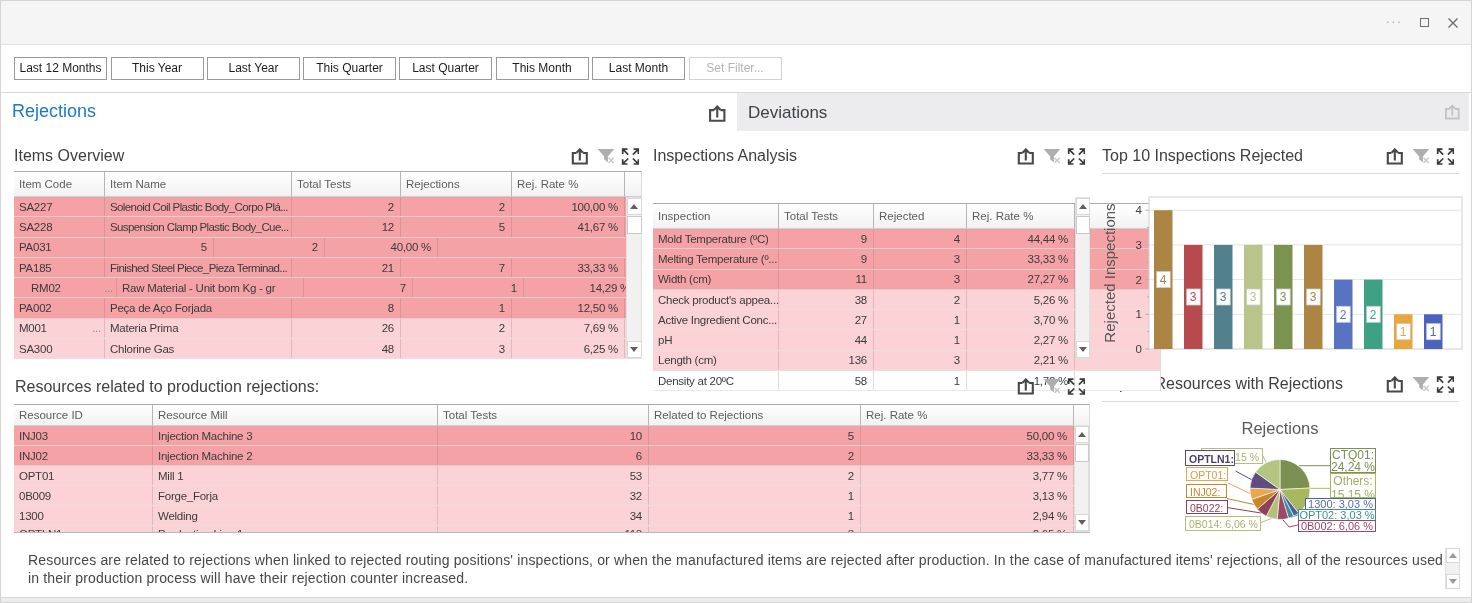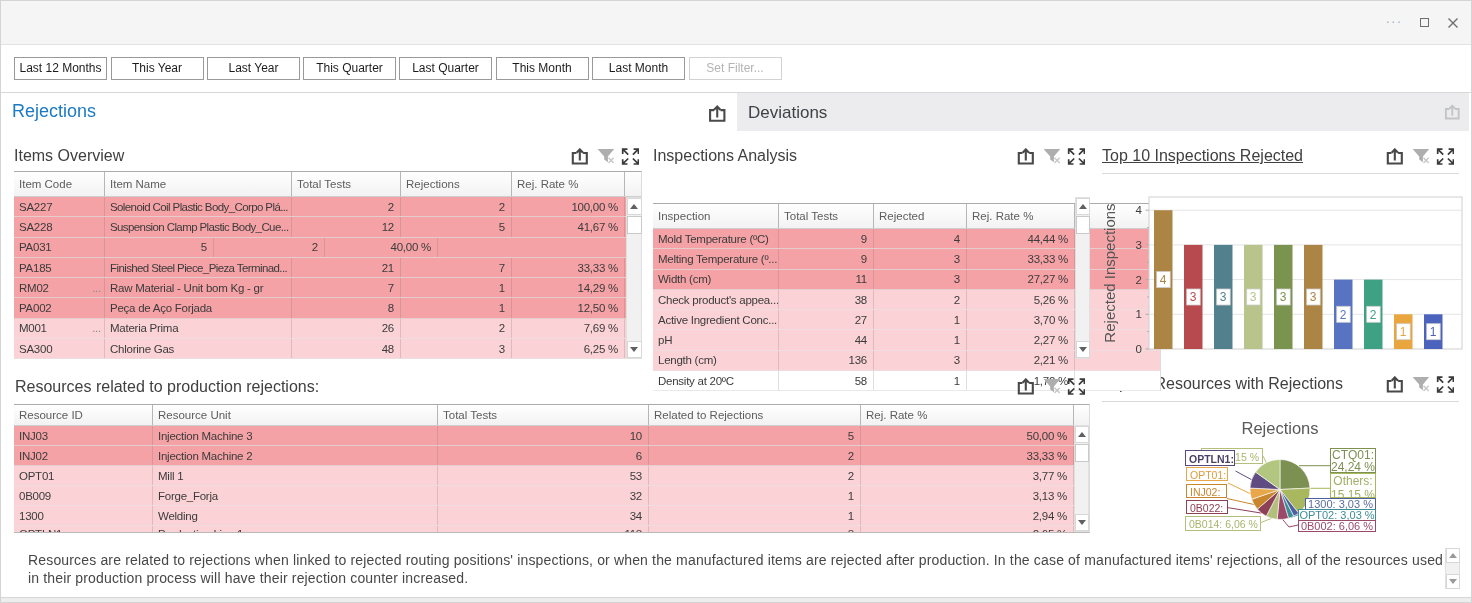--- a/index.html
+++ b/index.html
@@ -62,21 +62,21 @@
   <div class="btn" style="left:591px;">Last Month</div>
   <div class="btn dis" style="left:687.5px;">Set Filter...</div>
   <div id="toolline"></div>
 
   <div id="tabgray"></div>
   <div class="abs blue" style="left:11px;top:100px;font-size:18px;">Rejections</div>
   <div class="abs" style="left:747px;top:102px;font-size:17px;color:#3e4247;">Deviations</div>
 
   <div class="ptitle" style="left:13px;top:146px;">Items Overview</div>
   <div class="ptitle" style="left:652px;top:146px;">Inspections Analysis</div>
-  <div class="ptitle" style="left:1101px;top:146px;text-decoration:underline;">Top 10 Inspections Rejected</div>
+  <div class="ptitle" style="left:1101px;top:146px;">Top 10 Inspections Rejected</div>
   <div class="ptitle" style="left:14px;top:377px;">Resources related to production rejections:</div>
   <div class="ptitle" style="left:1101px;top:374px;">Top 10 Resources with Rejections</div>
   <div class="rule" style="left:1101px;top:172px;width:357px;"></div>
   <div class="rule" style="left:1101px;top:400px;width:357px;"></div>
 
   <svg class="abs" style="left:707px;top:104px;" width="19" height="17" viewBox="0 0 19 17">
     <path d="M6 5.1 H2.1 V15.7 H16.4 V5.1 H12.5" fill="none" stroke="#4a4a4a" stroke-width="2.1"></path>
     <path d="M9.25 12.6 V2.2 M5.9 4.9 L9.25 1.5 L12.6 4.9" fill="none" stroke="#4a4a4a" stroke-width="2.1"></path>
   </svg>
 
@@ -114,21 +114,21 @@
         <div class="num" style="width:111px;">2</div>
         <div class="num" style="width:113px;">40,00 %</div>
       </div>
     <div class="trow dark" style="height:20.3px;">
         <div style="width:91px;">PA185</div>
         <div style="width:187px;" class="sq">Finished Steel Piece_Pieza Terminad...</div>
         <div class="num" style="width:109px;">21</div>
         <div class="num" style="width:111px;">7</div>
         <div class="num" style="width:113px;">33,33 %</div>
       </div>
-    <div class="trow dark" style="height:20.3px;">
+    <div class="trow dark" style="height:20.3px;padding-left:12px;">
         <div style="width:91px;">
           <span style="flex:1;">RM02</span>
           <span style="color:#8a8a8a;padding-right:3px;">...</span>
         </div>
         <div style="width:187px;">Raw Material - Unit bom Kg - gr</div>
         <div class="num" style="width:109px;">7</div>
         <div class="num" style="width:111px;">1</div>
         <div class="num" style="width:113px;">14,29 %</div>
       </div>
     <div class="trow dark" style="height:20.3px;">
@@ -227,21 +227,21 @@
       <div class="tri-up"></div>
     </div>
   <div class="thumb" style="left:1074.5px;top:215px;width:14px;height:18px;"></div>
   <div class="sbtn" style="left:1074.5px;top:340px;width:14px;height:17px;">
       <div class="tri-dn"></div>
     </div>
 
   <div class="tbl" style="left:13px;top:403px;width:1076px;height:129px;overflow:hidden;border-right:1px solid #dcdcdc;border-bottom:1px solid #b9b9b9;">
     <div class="thead" style="height:21px;">
       <div style="width:139px;padding-top:4px;">Resource ID</div>
-        <div style="width:285px;padding-top:4px;">Resource Unit</div>
+        <div style="width:285px;padding-top:4px;">Resource Mill</div>
         <div style="width:211px;padding-top:4px;">Total Tests</div>
         <div style="width:212px;padding-top:4px;">Related to Rejections</div>
         <div style="width:213px;padding-top:4px;">Rej. Rate %</div>
         <div style="width:15px;border-right:none;"></div>
     </div>
     <div class="trow dark" style="height:20.1px;">
         <div style="width:139px;">INJ03</div>
         <div style="width:285px;">Injection Machine 3</div>
         <div class="num" style="width:211px;">10</div>
         <div class="num" style="width:212px;">5</div>

